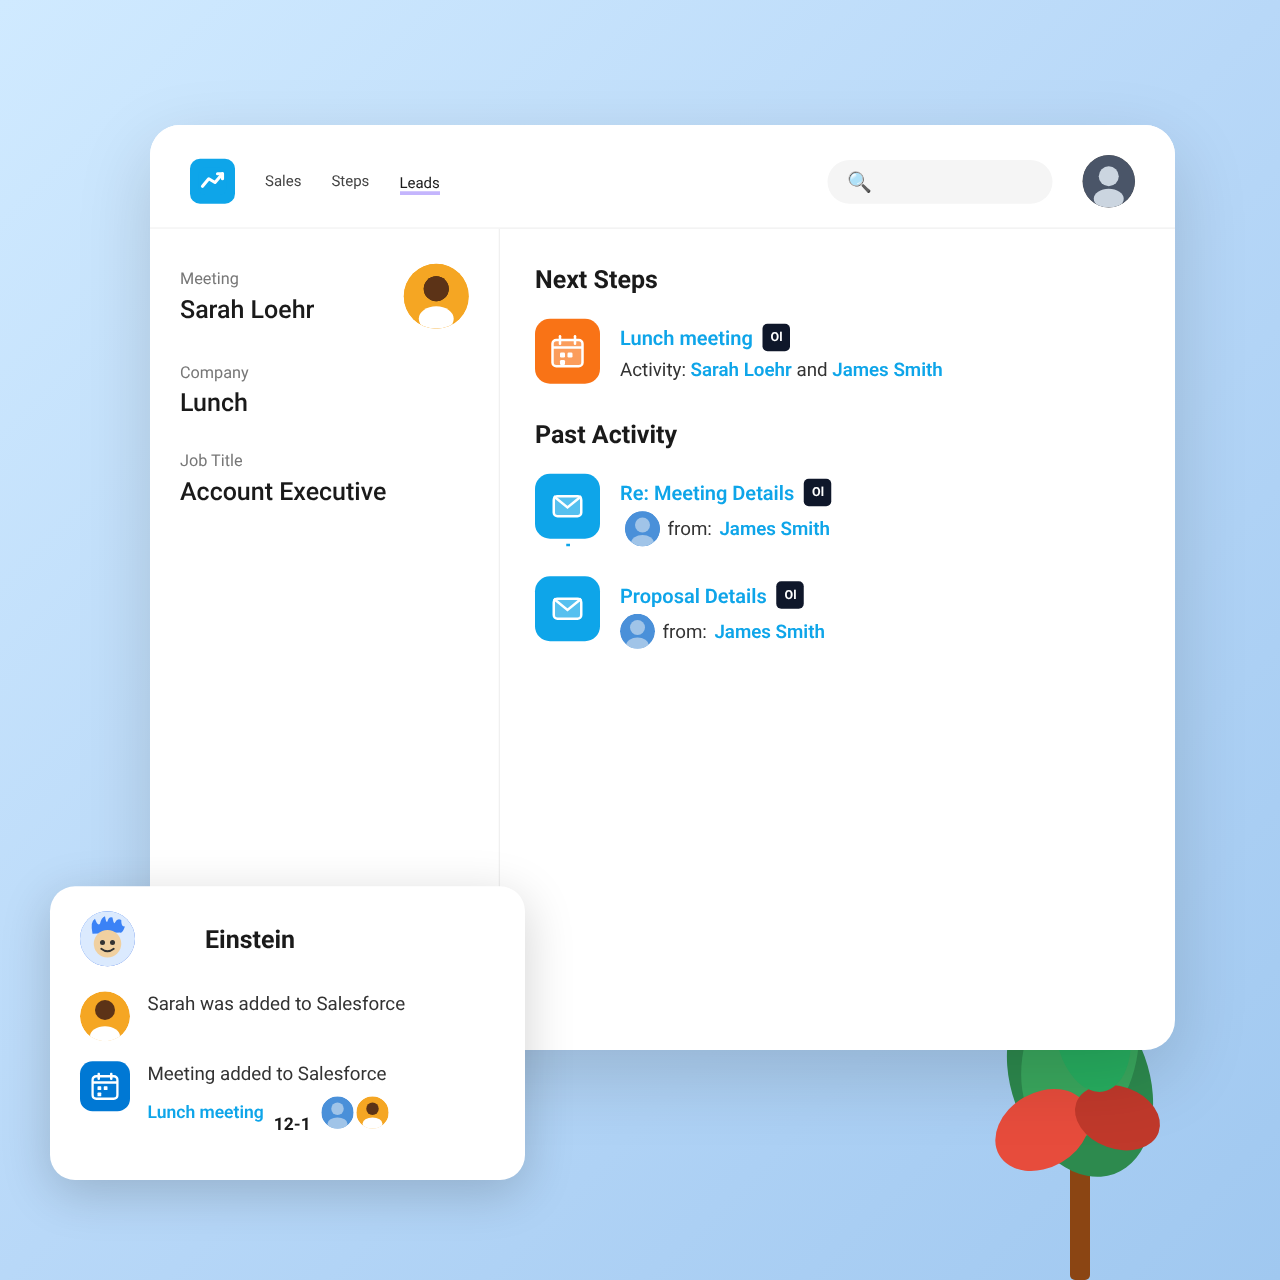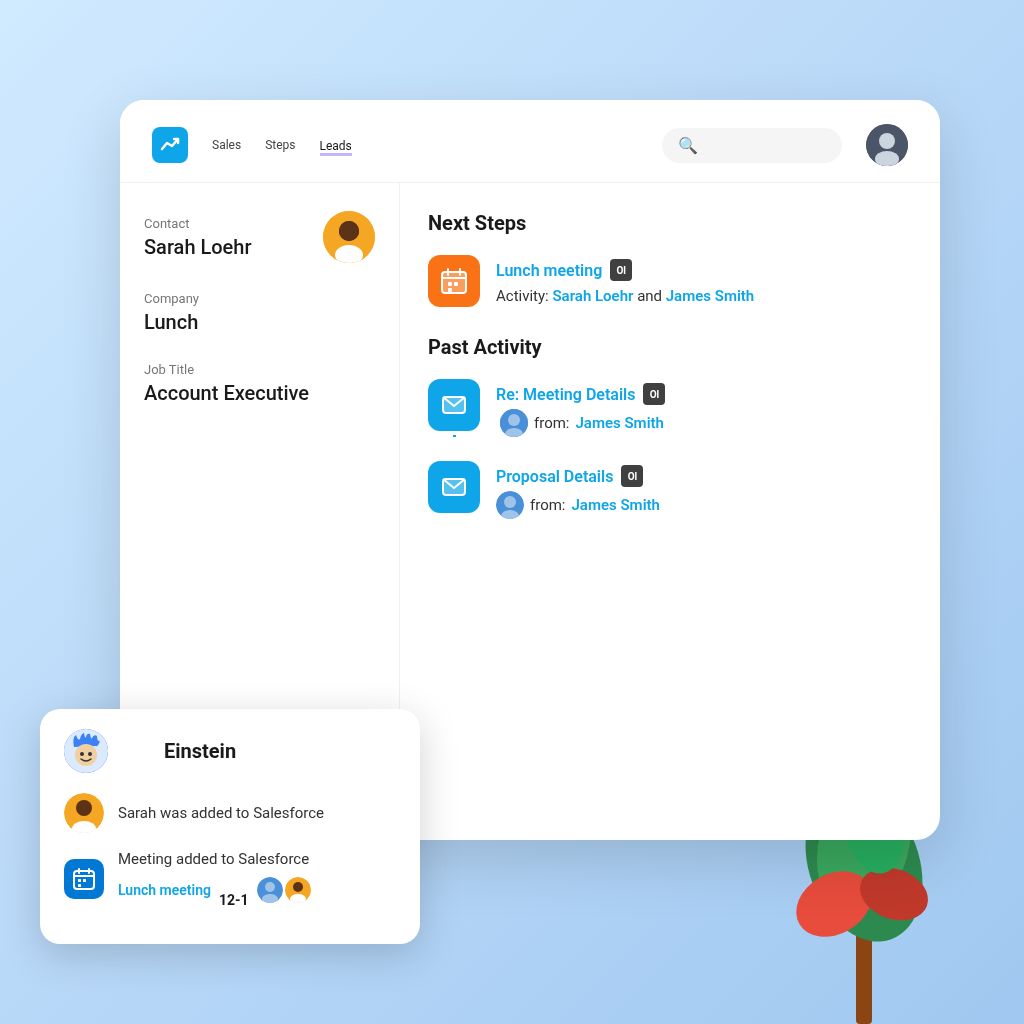--- a/index.html
+++ b/index.html
@@ -221,21 +221,21 @@
     }
 
     .link-text {
       color: #0ea5e9;
       font-weight: 600;
     }
 
     .outlook-badge {
       width: 22px;
       height: 22px;
-      background: #404040;
+      background: #0f172a;
       border-radius: 4px;
       display: inline-flex;
       align-items: center;
       justify-content: center;
       color: white;
       font-size: 10px;
       font-weight: bold;
       vertical-align: middle;
     }
 
@@ -285,21 +285,20 @@
 
     .einstein-name {
       font-size: 20px;
       font-weight: 700;
       color: #1a1a1a;
       margin-left: 44px;
     }
 
     .einstein-item {
       display: flex;
-      align-items: center;
       gap: 14px;
       margin-bottom: 16px;
     }
 
     .einstein-item-icon {
       width: 40px;
       height: 40px;
       border-radius: 10px;
       background: #0078d4;
       display: flex;
@@ -384,21 +383,21 @@
       </svg>
     </div>
   </div>
 
   <div class="content-area">
 
     <div class="left-panel">
       <div class="field-group">
         <div class="contact-row">
           <div>
-            <div class="field-label">Contact</div>
+            <div class="field-label">Meeting</div>
             <div class="field-value">Sarah Loehr</div>
           </div>
           <div class="contact-avatar">
             <svg width="52" height="52" viewBox="0 0 52 52">
               <circle cx="26" cy="26" r="26" fill="#f5a623"></circle>
               <circle cx="26" cy="20" r="10" fill="#2d1a0e"></circle>
               <ellipse cx="26" cy="44" rx="14" ry="10" fill="#fff"></ellipse>
               <circle cx="26" cy="20" r="10" fill="#5c3317"></circle>
             </svg>
           </div>

